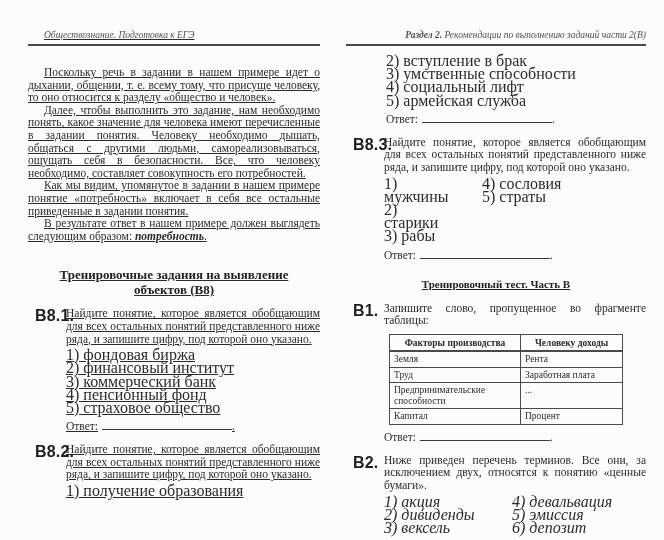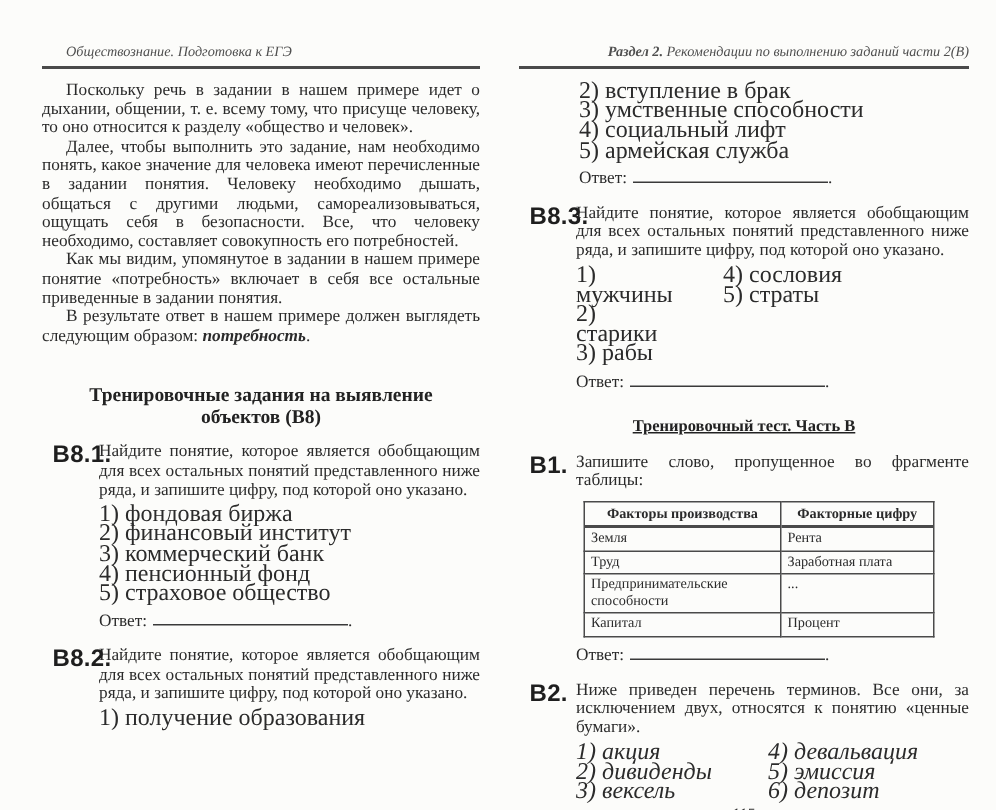--- a/index.html
+++ b/index.html
@@ -4,32 +4,32 @@
 <style>
   html, body { margin:0; padding:0; }
   body {
     width:664px; height:540px; position:relative;
     background:#fcfcfa;
     font-family:"Liberation Serif","DejaVu Serif",serif;
     color:#2b2b2b;
     -webkit-font-smoothing:antialiased;
   }
   .page { position:absolute; top:30px; }
-  .page-left  { left:28px;  width:292px; }
+  .page-left  { left:28px;  width:292px;text-decoration:underline; }
   .page-right { left:346px; width:300px; }
 
   .running-header {
     font-style:italic; font-size:9.5px; color:#4f4f4f;
     border-bottom:2px solid #4a4a4a; padding-bottom:3px; line-height:11px;
   }
   .running-header.rh-left  { padding-left:16px; text-align:left; }
   .running-header.rh-right { text-align:right; }
   .rh-bold { font-weight:bold; }
 
-  .body-text { margin-top:8px; }
+  .body-text { margin-top:20px; }
   .para {
     margin:0; font-size:11.5px; line-height:12.6px;
     text-align:justify; text-indent:16px;
   }
   .emphasis { font-weight:bold; font-style:italic; }
 
   .section-heading {
     margin-top:25px; text-align:center; font-weight:bold;
     font-size:13px; line-height:15px; color:#222;
   }
@@ -149,21 +149,21 @@
 
   <div class="section-heading single">Тренировочный тест. Часть В</div>
 
   <div class="question">
     <span class="q-label">В1.</span>
     <div class="q-text">Запишите слово, пропущенное во фрагменте таблицы:</div>
     <table class="b-table">
       <thead>
         <tr>
           <th class="c1">Факторы производства</th>
-          <th>Факторные цифру</th>
+          <th>Человеку доходы</th>
         </tr>
       </thead>
       <tbody>
         <tr>
           <td class="c1">Земля</td>
           <td>Рента</td>
         </tr>
         <tr>
           <td class="c1">Труд</td>
           <td>Заработная плата</td>

